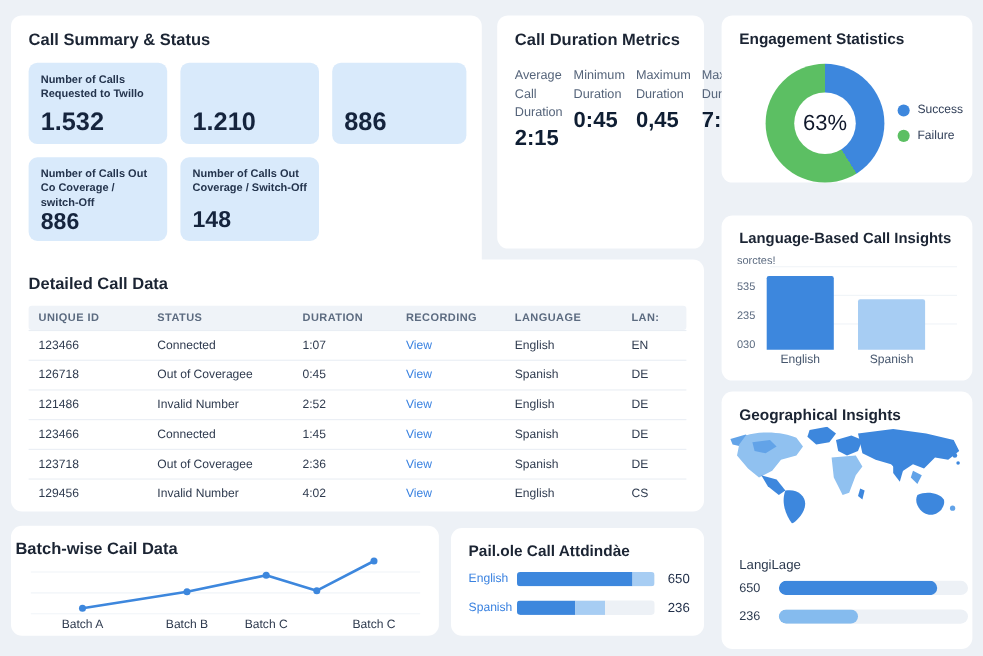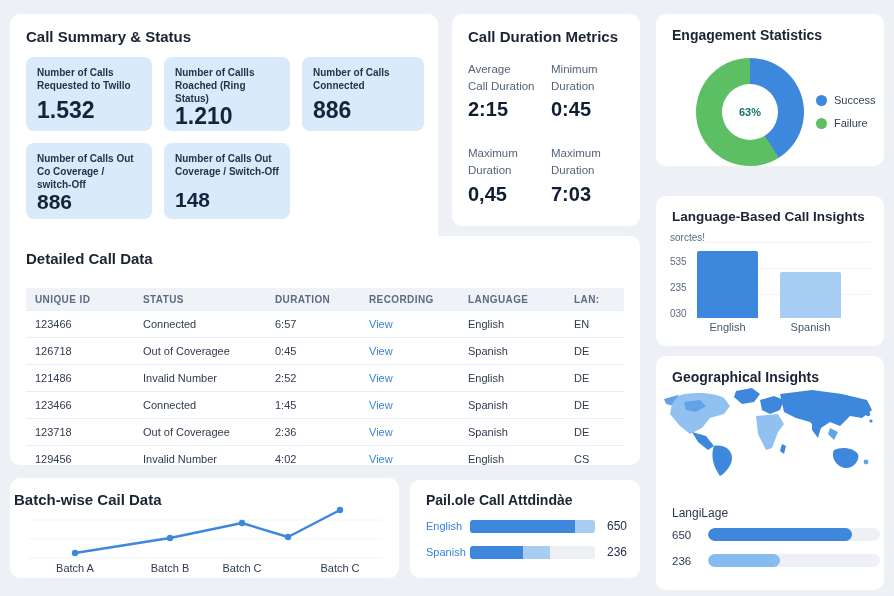--- a/index.html
+++ b/index.html
@@ -37,39 +37,39 @@
   .stat-card.tall { height:76px; }
   .stat-card .lbl { font-size:10px; line-height:1.3; font-weight:600; color:#24344d; }
   .stat-card .val { margin-top:auto; font-size:23px; font-weight:700; color:#15243d; line-height:1; }
   .stat-card.small-val .val { font-size:21px; }
 
   
   #call-duration { left:452px; top:14px; width:188px; height:212px; padding:14px 16px; }
   #call-duration .metrics {
     margin-top:16px;
     display:grid;
-    grid-template-columns:1fr 1fr;
+    grid-template-columns:1fr 1fr 1fr 1fr;
     row-gap:24px;
     column-gap:10px;
   }
   .metric .mlbl { font-size:11.5px; line-height:1.45; color:#55647a; }
   .metric .mval { margin-top:4px; font-size:20px; font-weight:700; color:#0f1e33; }
 
   
   #engagement { left:656px; top:14px; width:228px; height:152px; padding:13px 16px; }
   #engagement .panel-title { font-size:14px; }
   .donut {
     position:absolute; left:40px; top:44px;
     width:108px; height:108px; border-radius:50%;
     background:conic-gradient(#3d87dd 0deg 148deg, #5cbf63 148deg 360deg);
   }
   .donut-hole {
     position:absolute; inset:26px; background:#ffffff; border-radius:50%;
     display:flex; align-items:center; justify-content:center;
-    font-size:11px; font-weight:700; color:#0f766e;
+    font-size:20px; font-weight:400; color:#0f172a;
   }
   .legend { position:absolute; left:160px; top:80px; }
   .legend-item { display:flex; align-items:center; gap:7px; margin-bottom:11px; }
   .legend-dot { width:11px; height:11px; border-radius:50%; }
   .dot-blue { background:#3d87dd; }
   .dot-green { background:#5cbf63; }
   .legend-label { font-size:11px; color:#33415a; }
 
   
   #language { left:656px; top:196px; width:228px; height:150px; padding:13px 16px; }
@@ -89,21 +89,21 @@
   .geo-sub { position:absolute; left:16px; top:150px; font-size:12px; color:#2c3a4f; }
   .geo-row { position:absolute; left:16px; display:flex; align-items:center; gap:10px; }
   .geo-row .gval { width:26px; font-size:11.5px; color:#2c3a4f; }
   .geo-track { width:172px; height:13px; border-radius:7px; background:#edf1f6; overflow:hidden; }
   .geo-fill { height:13px; border-radius:7px; }
   .gfill-1 { width:84%; background:#3d87dd; }
   .gfill-2 { width:42%; background:#85bbee; }
 
   
   #table-panel { left:10px; top:236px; width:630px; height:229px; padding:14px 16px; }
-  .tbl { margin-top:21px; width:598px; }
+  .tbl { margin-top:11px; width:598px; }
   .trow {
     display:grid;
     grid-template-columns:108px 132px 94px 99px 106px 59px;
     align-items:center;
     height:27px;
     border-top:1px solid #e9eef4;
   }
   .trow:first-child { border-top:none; }
   .thead {
     background:#eff3f8;
@@ -134,25 +134,23 @@
 <body>
 
 <section class="panel" id="call-summary">
   <div class="panel-title">Call Summary &amp; Status</div>
   <div class="cards">
     <div class="stat-card">
       <div class="lbl">Number of Calls Requested to Twillo</div>
       <div class="val">1.532</div>
     </div>
     <div class="stat-card">
-      <div class="lbl">Number of Callls Roached (Ring Status)</div>
       <div class="val">1.210</div>
     </div>
     <div class="stat-card">
-      <div class="lbl">Number of Calls Connected</div>
       <div class="val">886</div>
     </div>
     <div class="stat-card tall small-val">
       <div class="lbl">Number of Calls Out Co Coverage / switch-Off</div>
       <div class="val">886</div>
     </div>
     <div class="stat-card tall small-val">
       <div class="lbl">Number of Calls Out Coverage / Switch-Off</div>
       <div class="val">148</div>
     </div>
@@ -259,21 +257,21 @@
       <div class="cell">UNIQUE ID</div>
       <div class="cell">STATUS</div>
       <div class="cell">DURATION</div>
       <div class="cell">RECORDING</div>
       <div class="cell">LANGUAGE</div>
       <div class="cell">LAN:</div>
     </div>
     <div class="trow">
       <div class="cell">123466</div>
       <div class="cell">Connected</div>
-      <div class="cell">6:57</div>
+      <div class="cell">1:07</div>
       <div class="cell"><a class="view-link">View</a></div>
       <div class="cell">English</div>
       <div class="cell">EN</div>
     </div>
     <div class="trow">
       <div class="cell">126718</div>
       <div class="cell">Out of Coveragee</div>
       <div class="cell">0:45</div>
       <div class="cell"><a class="view-link">View</a></div>
       <div class="cell">Spanish</div>

